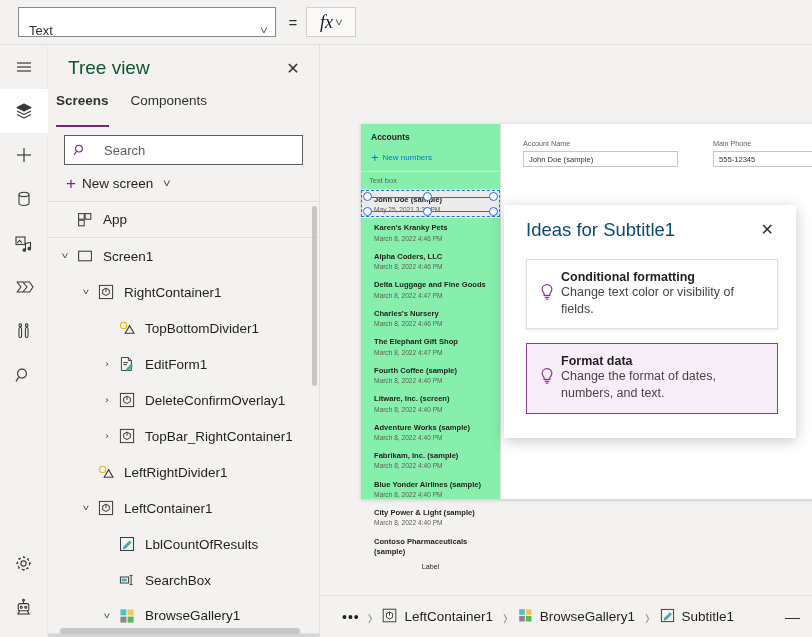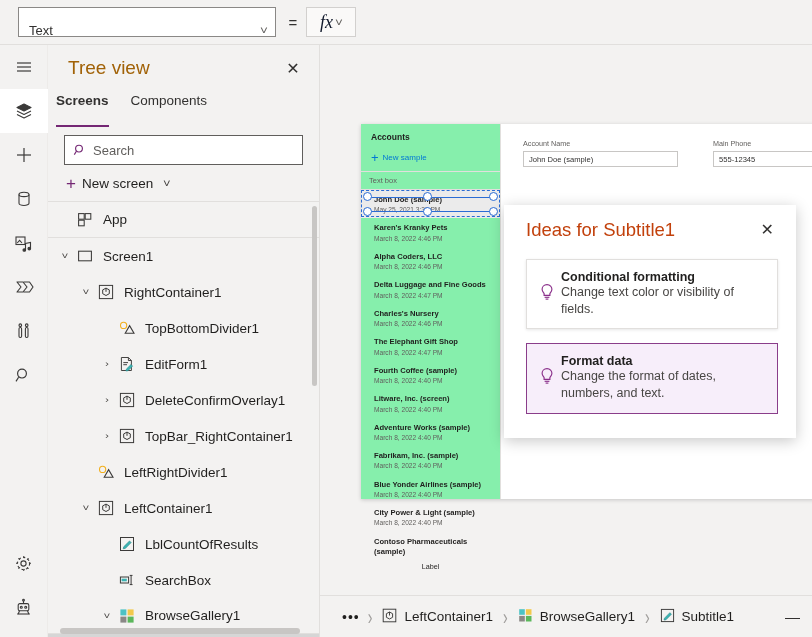--- a/index.html
+++ b/index.html
@@ -60,37 +60,37 @@
   
   .treepanel {
     position: absolute; left: 48px; top: 45px; width: 272px; height: 592px;
     background: #f3f2f1; border-right: 1px solid #e1dfdd;
     display: flex; flex-direction: column;
   }
   .tree-head {
     height: 46px; display: flex; align-items: center;
     padding: 0 14px 0 20px;
   }
-  .tree-title { font-size: 19px; color: #a16207; flex: 1; font-weight: 400; }
+  .tree-title { font-size: 19px; color: #14532d; flex: 1; font-weight: 400; }
   .close-x { font-size: 16px; color: #323130; width: 24px; text-align: center; }
 
   .tabs { display: flex; padding: 0 8px; height: 32px; gap: 22px; }
   .tab {
     font-size: 13.5px; color: #323130; position: relative;
     display: flex; align-items: flex-start; padding-top: 2px;
   }
   .tab.active { font-weight: 600; }
   .tab.active::after {
     content: ""; position: absolute; left: 0; right: 0; bottom: -4px;
     height: 2px; background: #742774;
   }
   .tools { padding: 12px 16px 0 16px; }
   .searchbox {
     height: 30px; background: #fff; border: 1px solid #605e5c;
-    display: flex; align-items: center; padding: 0 8px; gap: 6px;
+    display: flex; align-items: center; padding: 0 8px; gap: 17px;
   }
   .searchbox .ph { font-size: 13px; color: #605e5c; }
   .newscreen {
     display: flex; align-items: center; gap: 6px; height: 36px;
     padding-left: 2px; font-size: 13.5px; color: #201f1e;
   }
   .newscreen .plus { color: #742774; font-size: 17px; line-height: 1; }
   .newscreen .cv { font-size: 10px; color: #484644; transform: scaleX(1.3); margin-left: 5px; }
 
   .tree-scroll {
@@ -169,21 +169,21 @@
     font-size: 7.6px; color: #323130;
   }
 
   
   .ideas {
     position: absolute; left: 504px; top: 205px; width: 292px; height: 233px;
     background: #fff; box-shadow: 0 3px 14px rgba(0,0,0,0.22);
     padding: 10px 18px 0 22px;
   }
   .ideas-head { display: flex; align-items: flex-start; height: 44px; }
-  .ideas-title { flex: 1; font-size: 18.5px; color: #c2410c; padding-top: 4px; }
+  .ideas-title { flex: 1; font-size: 18.5px; color: #0c4a6e; padding-top: 4px; }
   .ideas-x { font-size: 16px; color: #323130; padding: 5px 4px 0 0; }
   .card {
     border: 1px solid #e1dfdd; background: #fff; display: flex; gap: 6px;
     padding: 10px 12px 11px 12px; align-items: center;
     box-shadow: 0 1px 3px rgba(0,0,0,0.10); margin-bottom: 14px;
   }
   .card.sel { border: 1.6px solid #8a3d8a; background: #f7eefa; box-shadow: none; }
   .bulb { flex: none; color: #8a2f8a; }
   .card .ct { font-size: 12.5px; font-weight: 700; color: #201f1e; }
   .card .cs { font-size: 12.5px; color: #484644; line-height: 1.33; }
@@ -504,21 +504,21 @@
     </div>
   </div>
 
   <div class="canvasarea">
     <div class="app-surface">
 
       <div class="gal-panel">
         <div class="gal-title">Accounts</div>
         <div class="gal-new">
           <span class="p">+</span>
-          <span>New sample</span>
+          <span>New numbers</span>
         </div>
         <div class="gal-search">Text box</div>
         <div class="gal-list" id="gallery-items">
             <div class="gal-item sel" style="position: relative;">
               <div class="t">John Doe (sample)</div>
               <div class="s">May 25, 2021 3:33 PM</div>
               <div class="sel-outline"></div>
               <div class="hbar" style="left:5px;right:5px;top:7px;"></div>
               <div class="hbar" style="left:5px;right:5px;top:21px;"></div>
               <div class="handle" style="left:2px;top:2px"></div>

